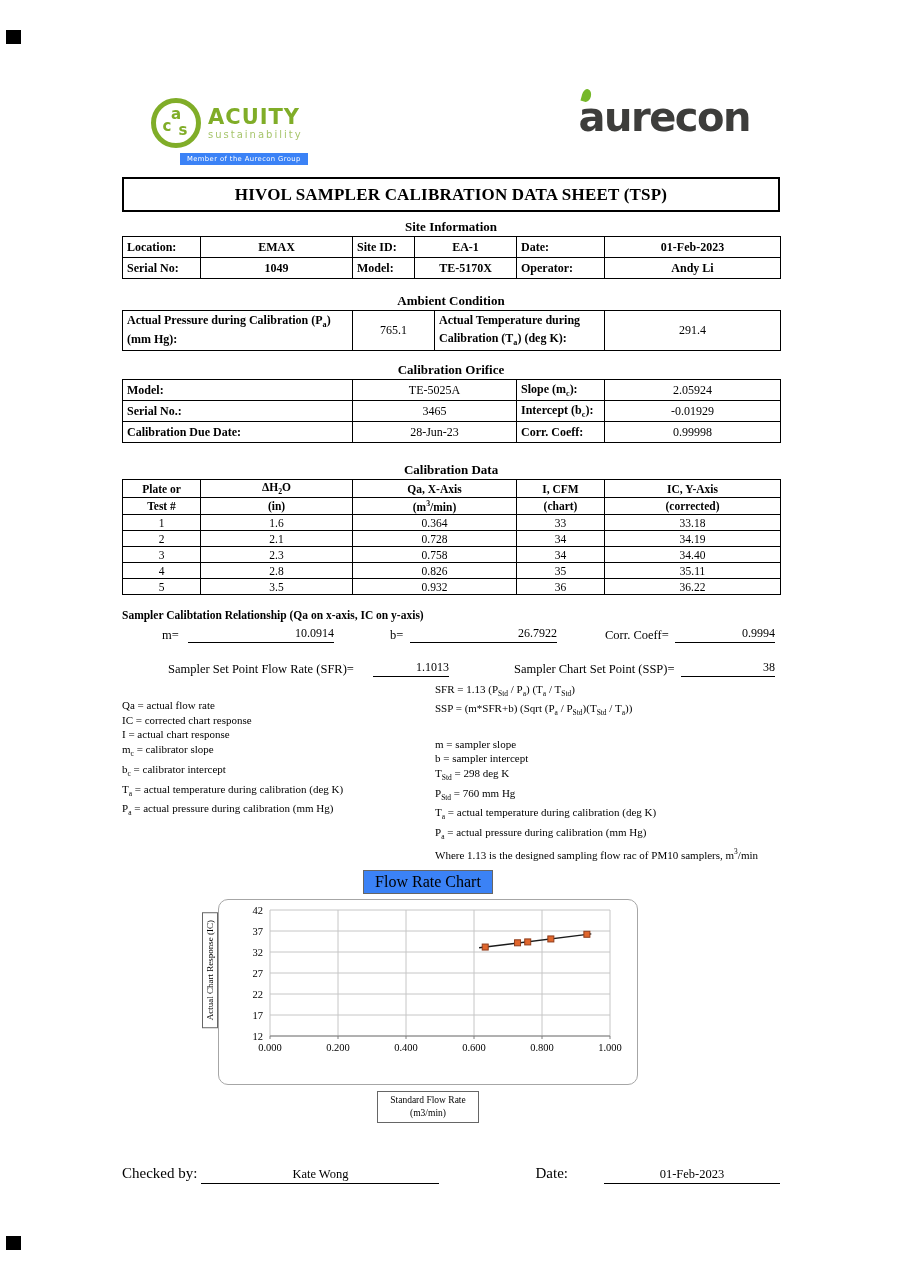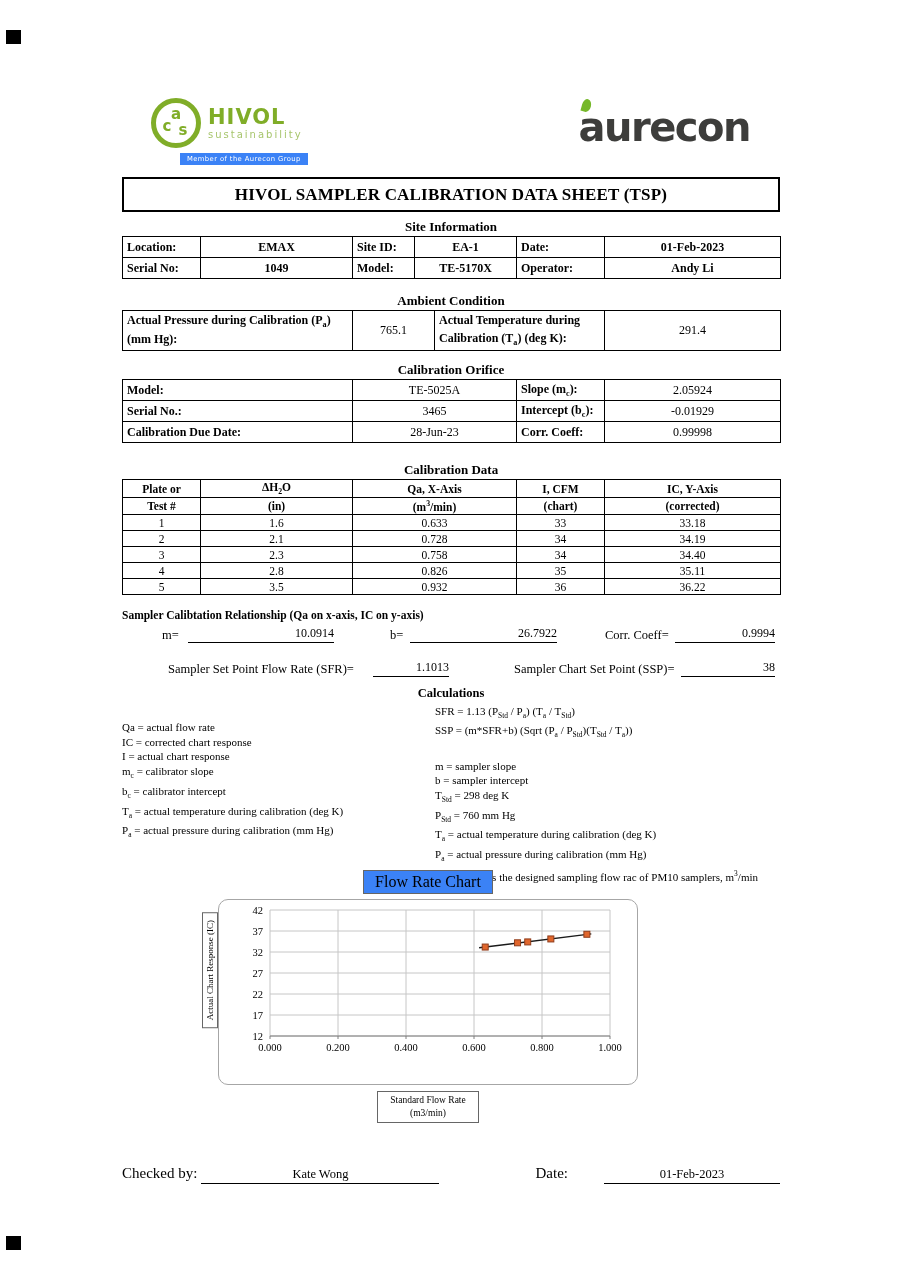--- a/index.html
+++ b/index.html
@@ -11,21 +11,21 @@
   .corner-mark.top { top:30px; }
   .corner-mark.bottom { top:1236px; }
 
   
   .logos { position:absolute; top:97px; left:150px; width:600px; display:flex; justify-content:space-between; align-items:flex-start; }
   .logo-acuity { display:flex; flex-direction:column; }
   .acuity-row { display:flex; align-items:center; gap:6px; }
   .acuity-name { font-family:"DejaVu Sans",sans-serif; font-weight:bold; font-size:21px; color:#80ad28; letter-spacing:1px; line-height:1.05; }
   .acuity-sub { font-family:"DejaVu Sans",sans-serif; font-size:10px; color:#a7c56c; letter-spacing:2px; margin-top:1px; }
   .acuity-tagline { margin-top:4px; margin-left:30px; background:#3b82f6; color:#fff; font-family:"DejaVu Sans",sans-serif; font-size:6.8px; padding:2px 7px; letter-spacing:0.4px; width:fit-content; white-space:nowrap; }
-  .logo-aurecon { position:relative; margin-top:10px; }
+  .logo-aurecon { position:relative; }
   .aurecon-text { font-family:"DejaVu Sans",sans-serif; font-weight:800; font-size:40px; color:#3d3d3b; letter-spacing:-1.5px; line-height:1; }
   .aurecon-accent { position:absolute; left:3px; top:-8px; width:9px; height:13px; background:#76b82a; border-radius:50% 50% 50% 0; transform:rotate(15deg); }
 
   
   .title-box { position:absolute; top:177px; left:122px; width:658px; height:35px; border:2px solid #000; display:flex; align-items:center; justify-content:center; }
   .title-box span { font-weight:bold; font-size:17px; letter-spacing:0.2px; }
 
   
   .sheet { position:absolute; top:219px; left:122px; width:658px; }
   .sec-h { text-align:center; font-weight:bold; font-size:13px; line-height:15px; }
@@ -92,21 +92,21 @@
   <div class="logos">
     <div class="logo-acuity">
       <div class="acuity-row">
         <svg class="acuity-icon" width="52" height="52" viewBox="0 0 52 52">
           <circle cx="26" cy="26" r="22.5" fill="none" stroke="#80ad28" stroke-width="5"></circle>
           <text x="26" y="22" font-size="15" fill="#80ad28" text-anchor="middle" font-family="DejaVu Sans" font-weight="bold">a</text>
           <text x="17" y="34" font-size="15" fill="#80ad28" text-anchor="middle" font-family="DejaVu Sans" font-weight="bold">c</text>
           <text x="33" y="38" font-size="15" fill="#80ad28" text-anchor="middle" font-family="DejaVu Sans" font-weight="bold">s</text>
         </svg>
         <div class="acuity-text">
-          <div class="acuity-name">HIVOL</div>
+          <div class="acuity-name">ACUITY</div>
           <div class="acuity-sub">sustainability</div>
         </div>
       </div>
       <div class="acuity-tagline">Member of the Aurecon Group</div>
     </div>
     <div class="logo-aurecon">
       <span class="aurecon-accent"></span>
       <span class="aurecon-text">aurecon</span>
     </div>
   </div>
@@ -215,21 +215,21 @@
       <tr class="hd">
         <td>Test #</td>
         <td>(in)</td>
         <td>(m<sup>3</sup>/min)</td>
         <td>(chart)</td>
         <td>(corrected)</td>
       </tr>
       <tr class="dr">
         <td>1</td>
         <td>1.6</td>
-        <td>0.633</td>
+        <td>0.364</td>
         <td>33</td>
         <td>33.18</td>
       </tr>
       <tr class="dr">
         <td>2</td>
         <td>2.1</td>
         <td>0.728</td>
         <td>34</td>
         <td>34.19</td>
       </tr>
@@ -266,21 +266,20 @@
       <span class="rl" id="corr-label">Corr. Coeff=</span>
       <span class="ru" id="corr-line">0.9994</span>
     </div>
     <div class="rel-row r2">
       <span class="rl" id="sfr-label">Sampler Set Point Flow Rate (SFR)=</span>
       <span class="ru" id="sfr-line">1.1013</span>
       <span class="rl" id="ssp-label">Sampler Chart Set Point (SSP)=</span>
       <span class="ru" id="ssp-line">38</span>
     </div>
 
-    <div class="sec-h" id="h-calc">Calculations</div>
     <div class="calc-cols">
       <div class="calc-left">
         <div class="d-block">
           <div class="d-line">Qa = actual flow rate</div>
           <div class="d-line">IC = corrected chart response</div>
           <div class="d-line">I = actual chart response</div>
           <div class="d-line">m<sub>c</sub>  = calibrator slope</div>
           <div class="d-line">b<sub>c</sub>  = calibrator intercept</div>
           <div class="d-line">T<sub>a</sub> = actual temperature during calibration (deg K)</div>
           <div class="d-line">P<sub>a</sub> = actual pressure during calibration (mm Hg)</div>

